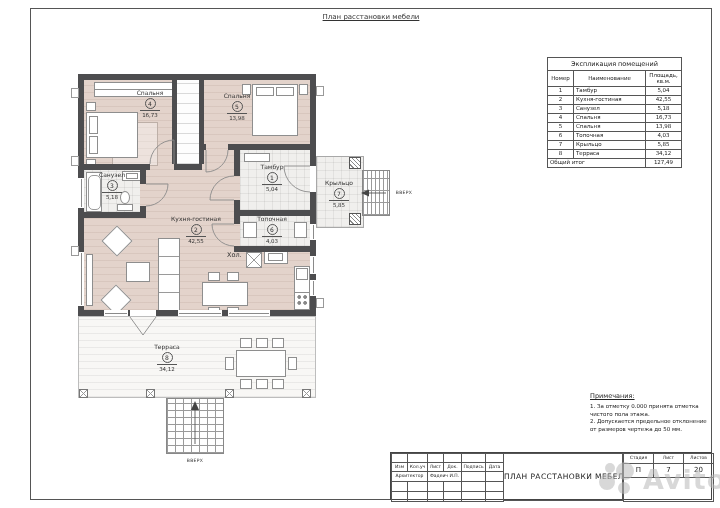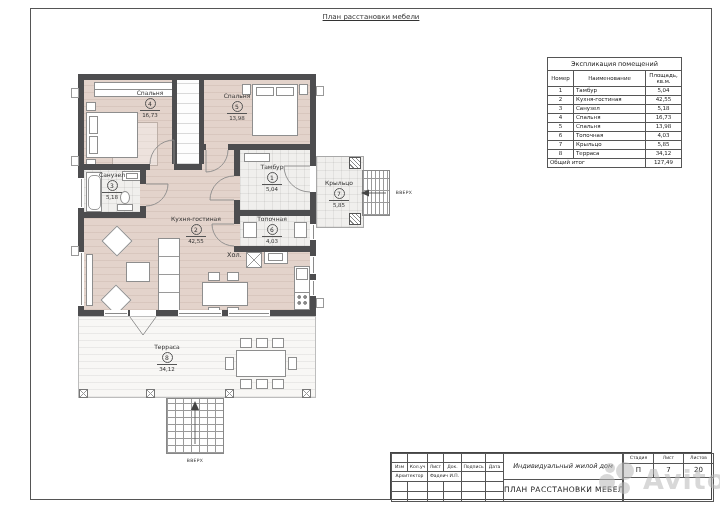--- a/index.html
+++ b/index.html
@@ -307,20 +307,25 @@
           <td>Терраса</td>
           <td class="c">34,12</td>
         </tr>
     <tr>
       <td colspan="2">Общий итог</td>
       <td class="c">127,49</td>
     </tr>
   </tbody>
     </table>
 
+  <div class="notes" style="left:590px;top:392px;width:118px">
+    <div class="notes-title">Примечания:</div>
+    <div>1. За отметку 0.000 принята отметка чистого пола этажа.</div>
+    <div>2. Допускается предельное отклонение от размеров чертежа до 50 мм.</div>
+  </div>
 
   <div class="tb" style="left:390px;top:452px;width:322px;height:48px">
     <table style="position:absolute;left:0;top:0;width:112px;height:48px">
       <colgroup>
           <col style="width:16px">
           <col style="width:20px">
           <col style="width:16px">
           <col style="width:18px">
           <col style="width:24px">
           <col style="width:18px">
@@ -361,23 +366,20 @@
             <td></td>
             <td></td>
             <td></td>
             <td></td>
             <td></td>
           </tr>
     </tbody>
       </table>
     <table style="position:absolute;left:112px;top:0;width:120px;height:48px">
       <tbody>
-          <tr style="height:26px">
-            <td class="project-cell">Индивидуальный жилой дом</td>
-          </tr>
       <tr style="height:22px">
             <td class="drawing-cell">ПЛАН РАССТАНОВКИ МЕБЕЛИ</td>
           </tr>
     </tbody>
       </table>
     <table style="position:absolute;left:232px;top:0;width:90px;height:48px">
       <colgroup>
           <col style="width:30px">
           <col style="width:30px">
           <col style="width:30px">

